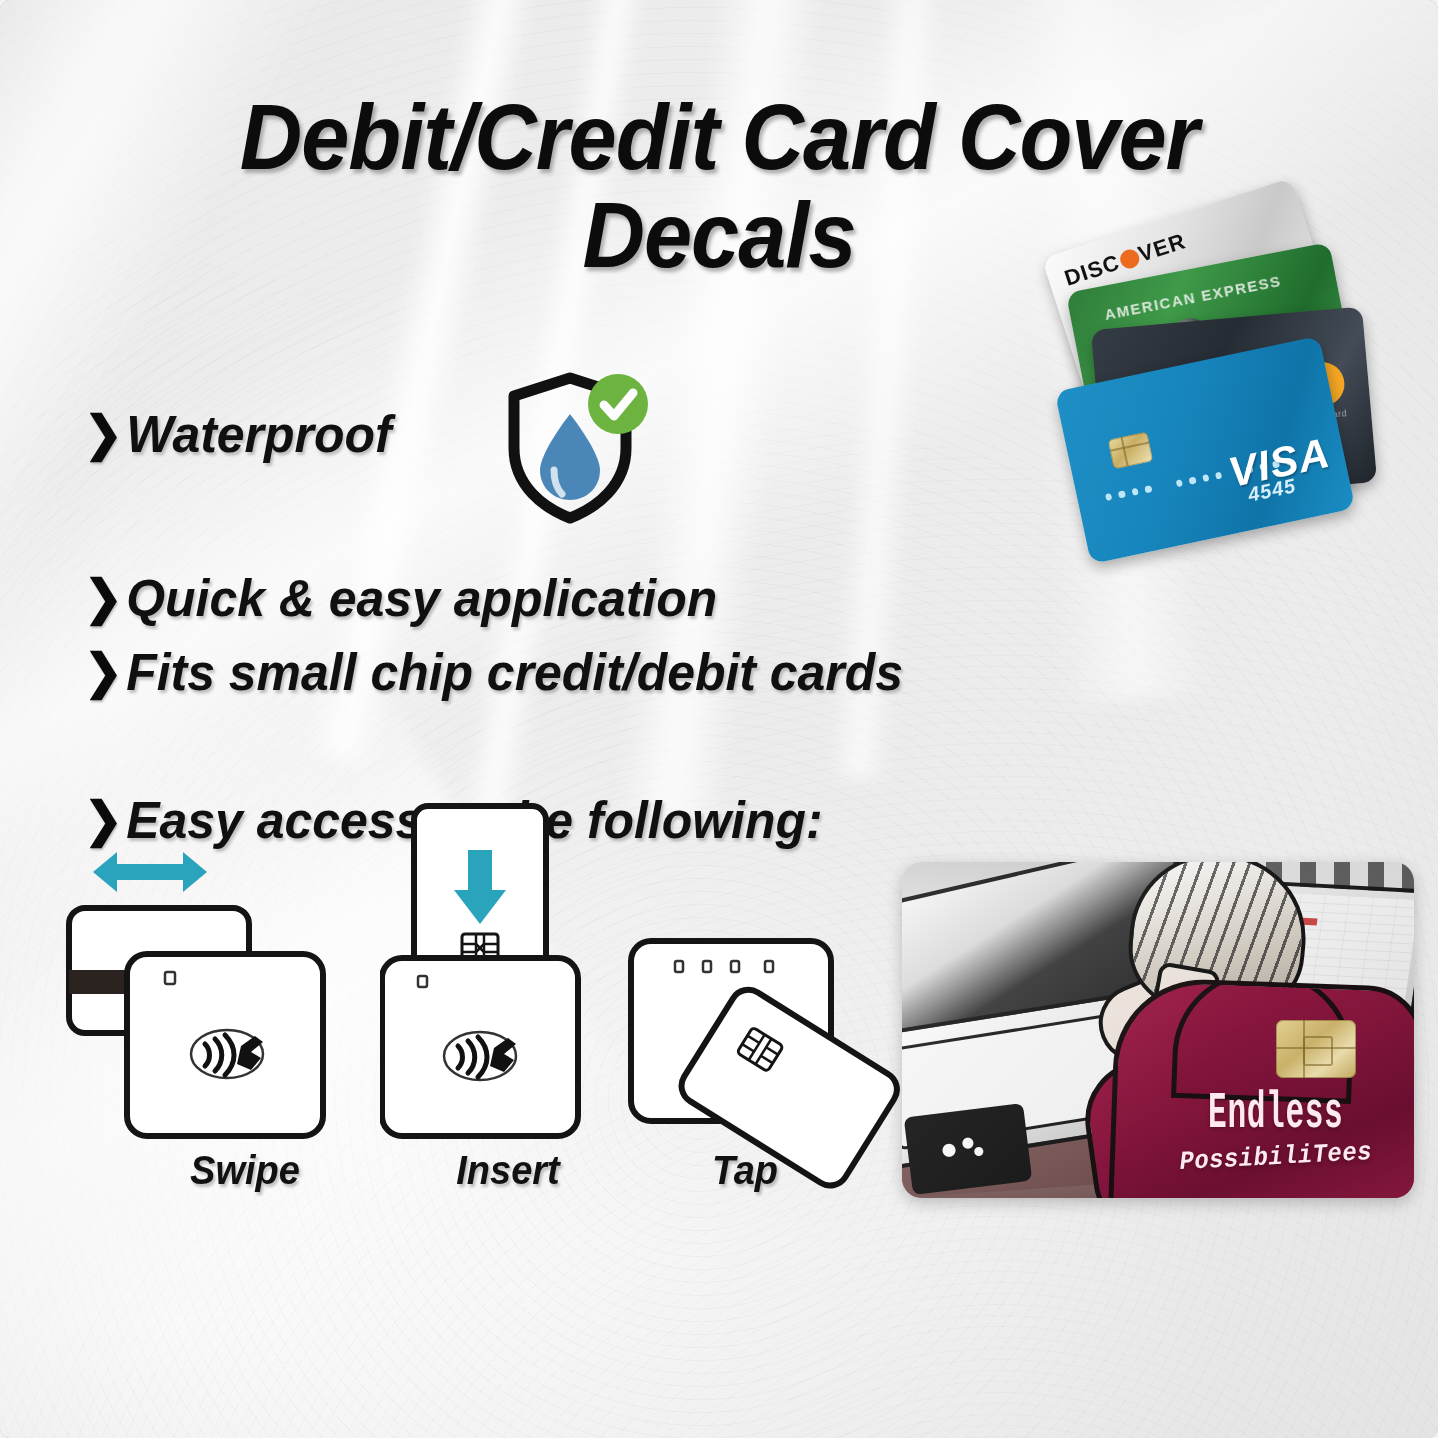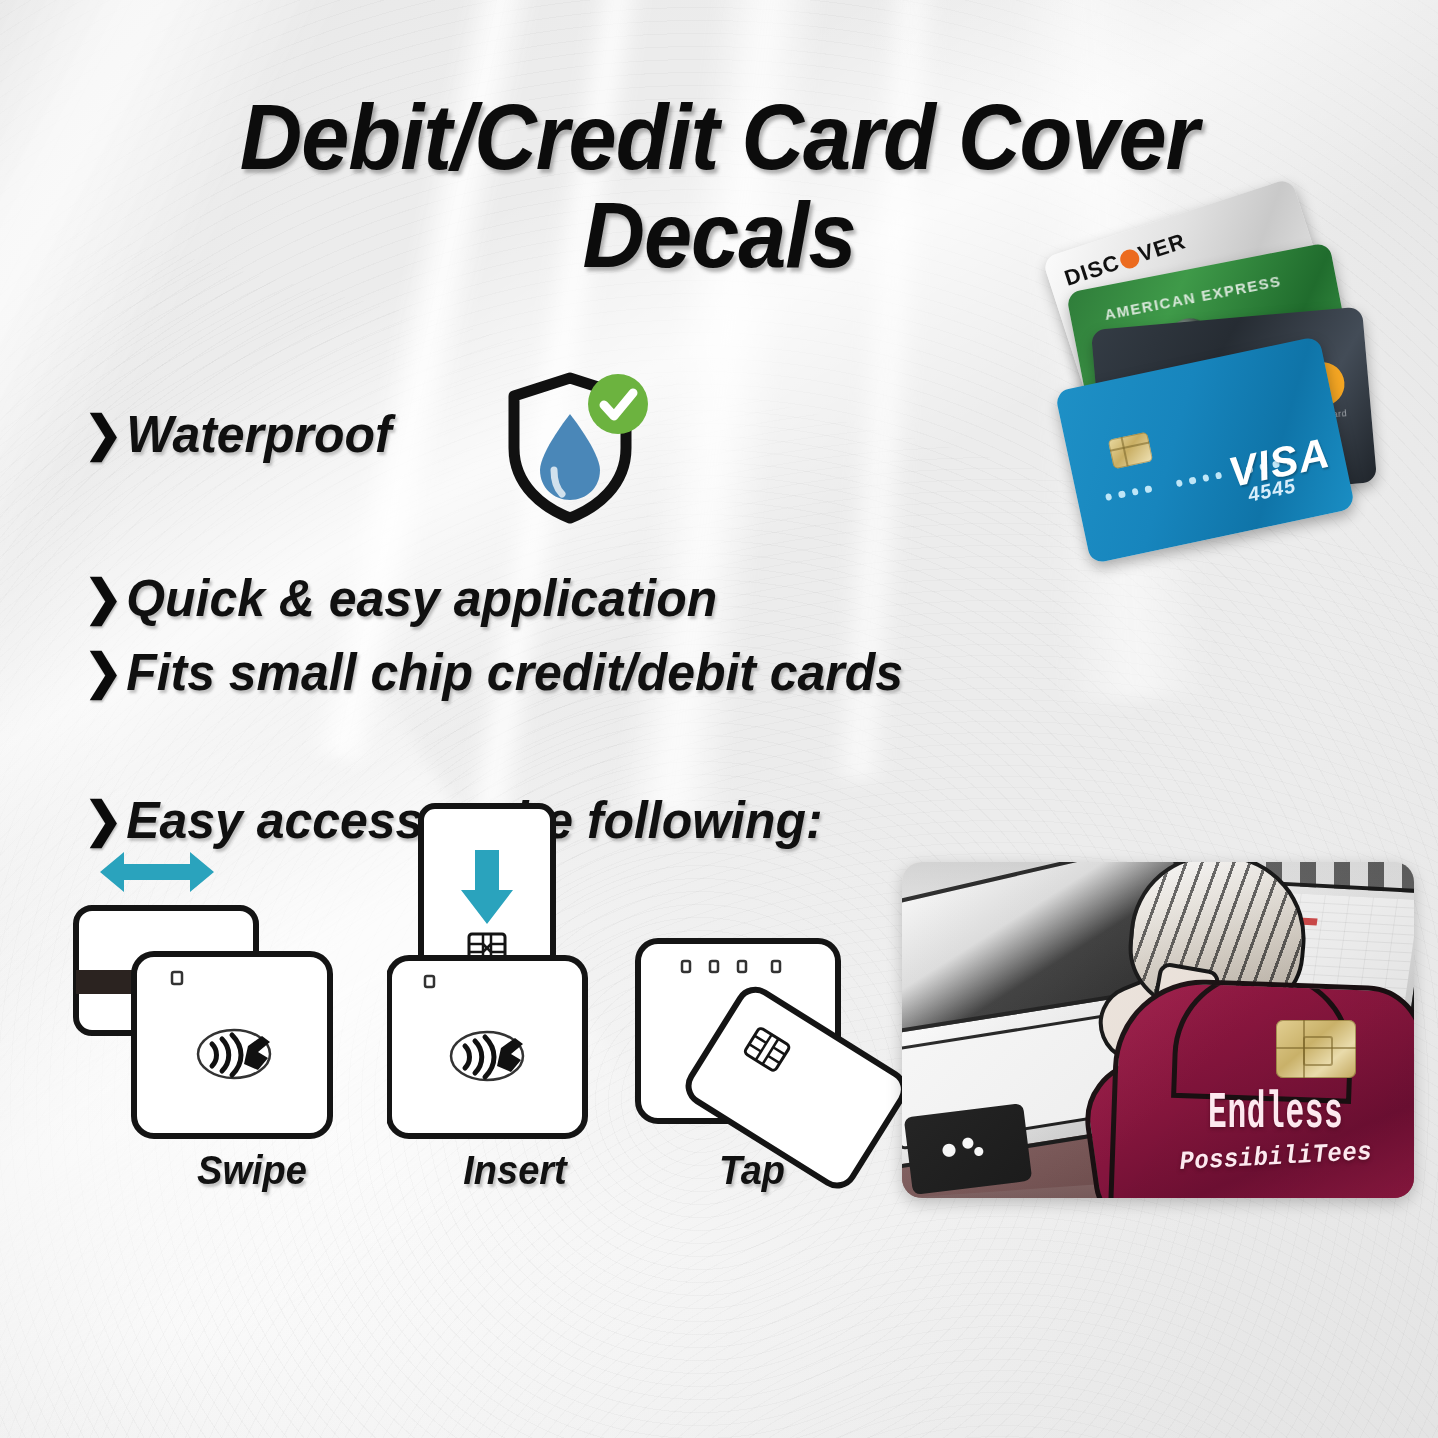--- a/index.html
+++ b/index.html
@@ -4,20 +4,21 @@
 <style>
   html,body{margin:0;padding:0;}
   body{
     width:1438px;height:1438px;overflow:hidden;
     font-family:"Liberation Sans", sans-serif;
     background:#f2f2f2;
   }
   #stage{
     position:relative;width:1438px;height:1438px;overflow:hidden;
     background:#0369a1;
+    border-radius:11px;
   }
 
   
   .bg-base{
     position:absolute;inset:0;
     background:
       radial-gradient(ellipse 1400px 900px at 12% 92%, #ffffff 0%, #f4f4f4 40%, #ececec 75%),
       linear-gradient(135deg,#f7f7f7 0%,#ededed 50%,#f3f3f3 100%);
   }
   
@@ -176,21 +177,21 @@
     display:flex;gap:7px;transform:rotate(1deg);
   }
   .visa-dots i{width:7px;height:7px;border-radius:50%;background:#bfe6f7;display:block;}
   .visa-dots .gp{width:12px;background:transparent;}
   .visa-last4{
     position:absolute;left:168px;top:130px;font-size:20px;font-weight:bold;
     color:#d8eefb;font-style:italic;letter-spacing:1px;
   }
 
   
-  .methods{position:absolute;left:32px;top:800px;width:880px;height:430px;z-index:6;text-decoration:underline;}
+  .methods{position:absolute;left:25px;top:800px;width:880px;height:430px;z-index:6;text-decoration:underline;}
   .method{position:absolute;}
   .m-swipe{left:30px;top:30px;}
   .m-insert{left:355px;top:0px;}
   .m-tap{left:600px;top:135px;}
   .m-label{
     position:absolute;text-align:center;
     font-size:40px;font-weight:bold;font-style:italic;color:#111;
     text-shadow:2px 3px 3px rgba(120,120,120,.45);
     transform:scaleX(.95);
   }

